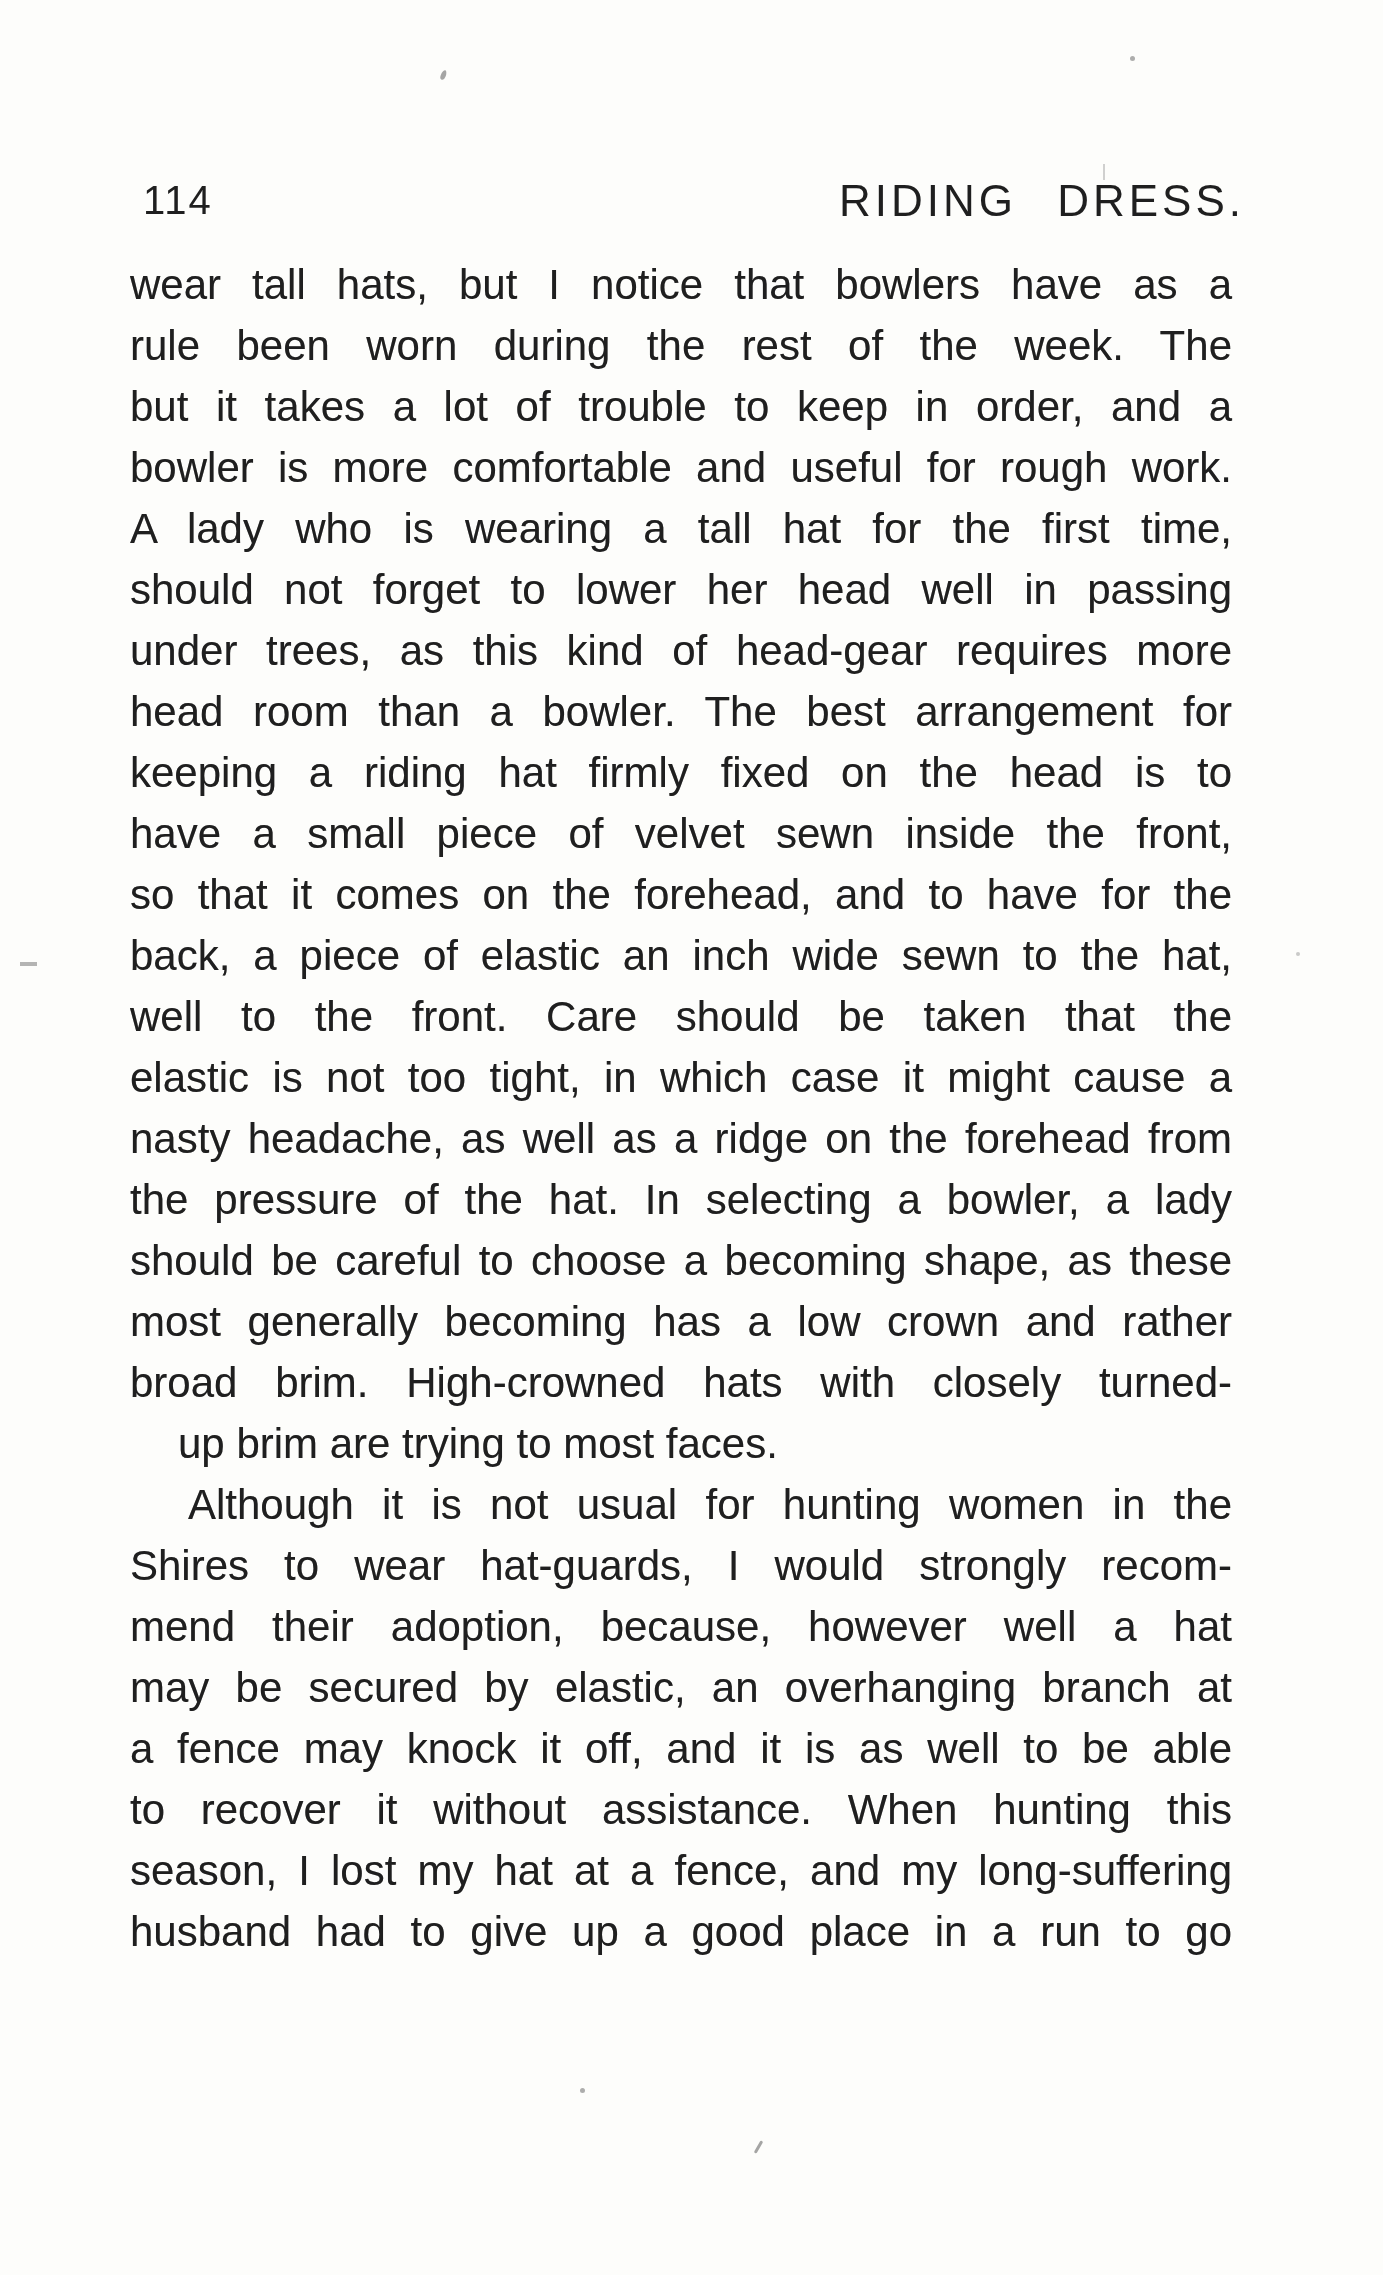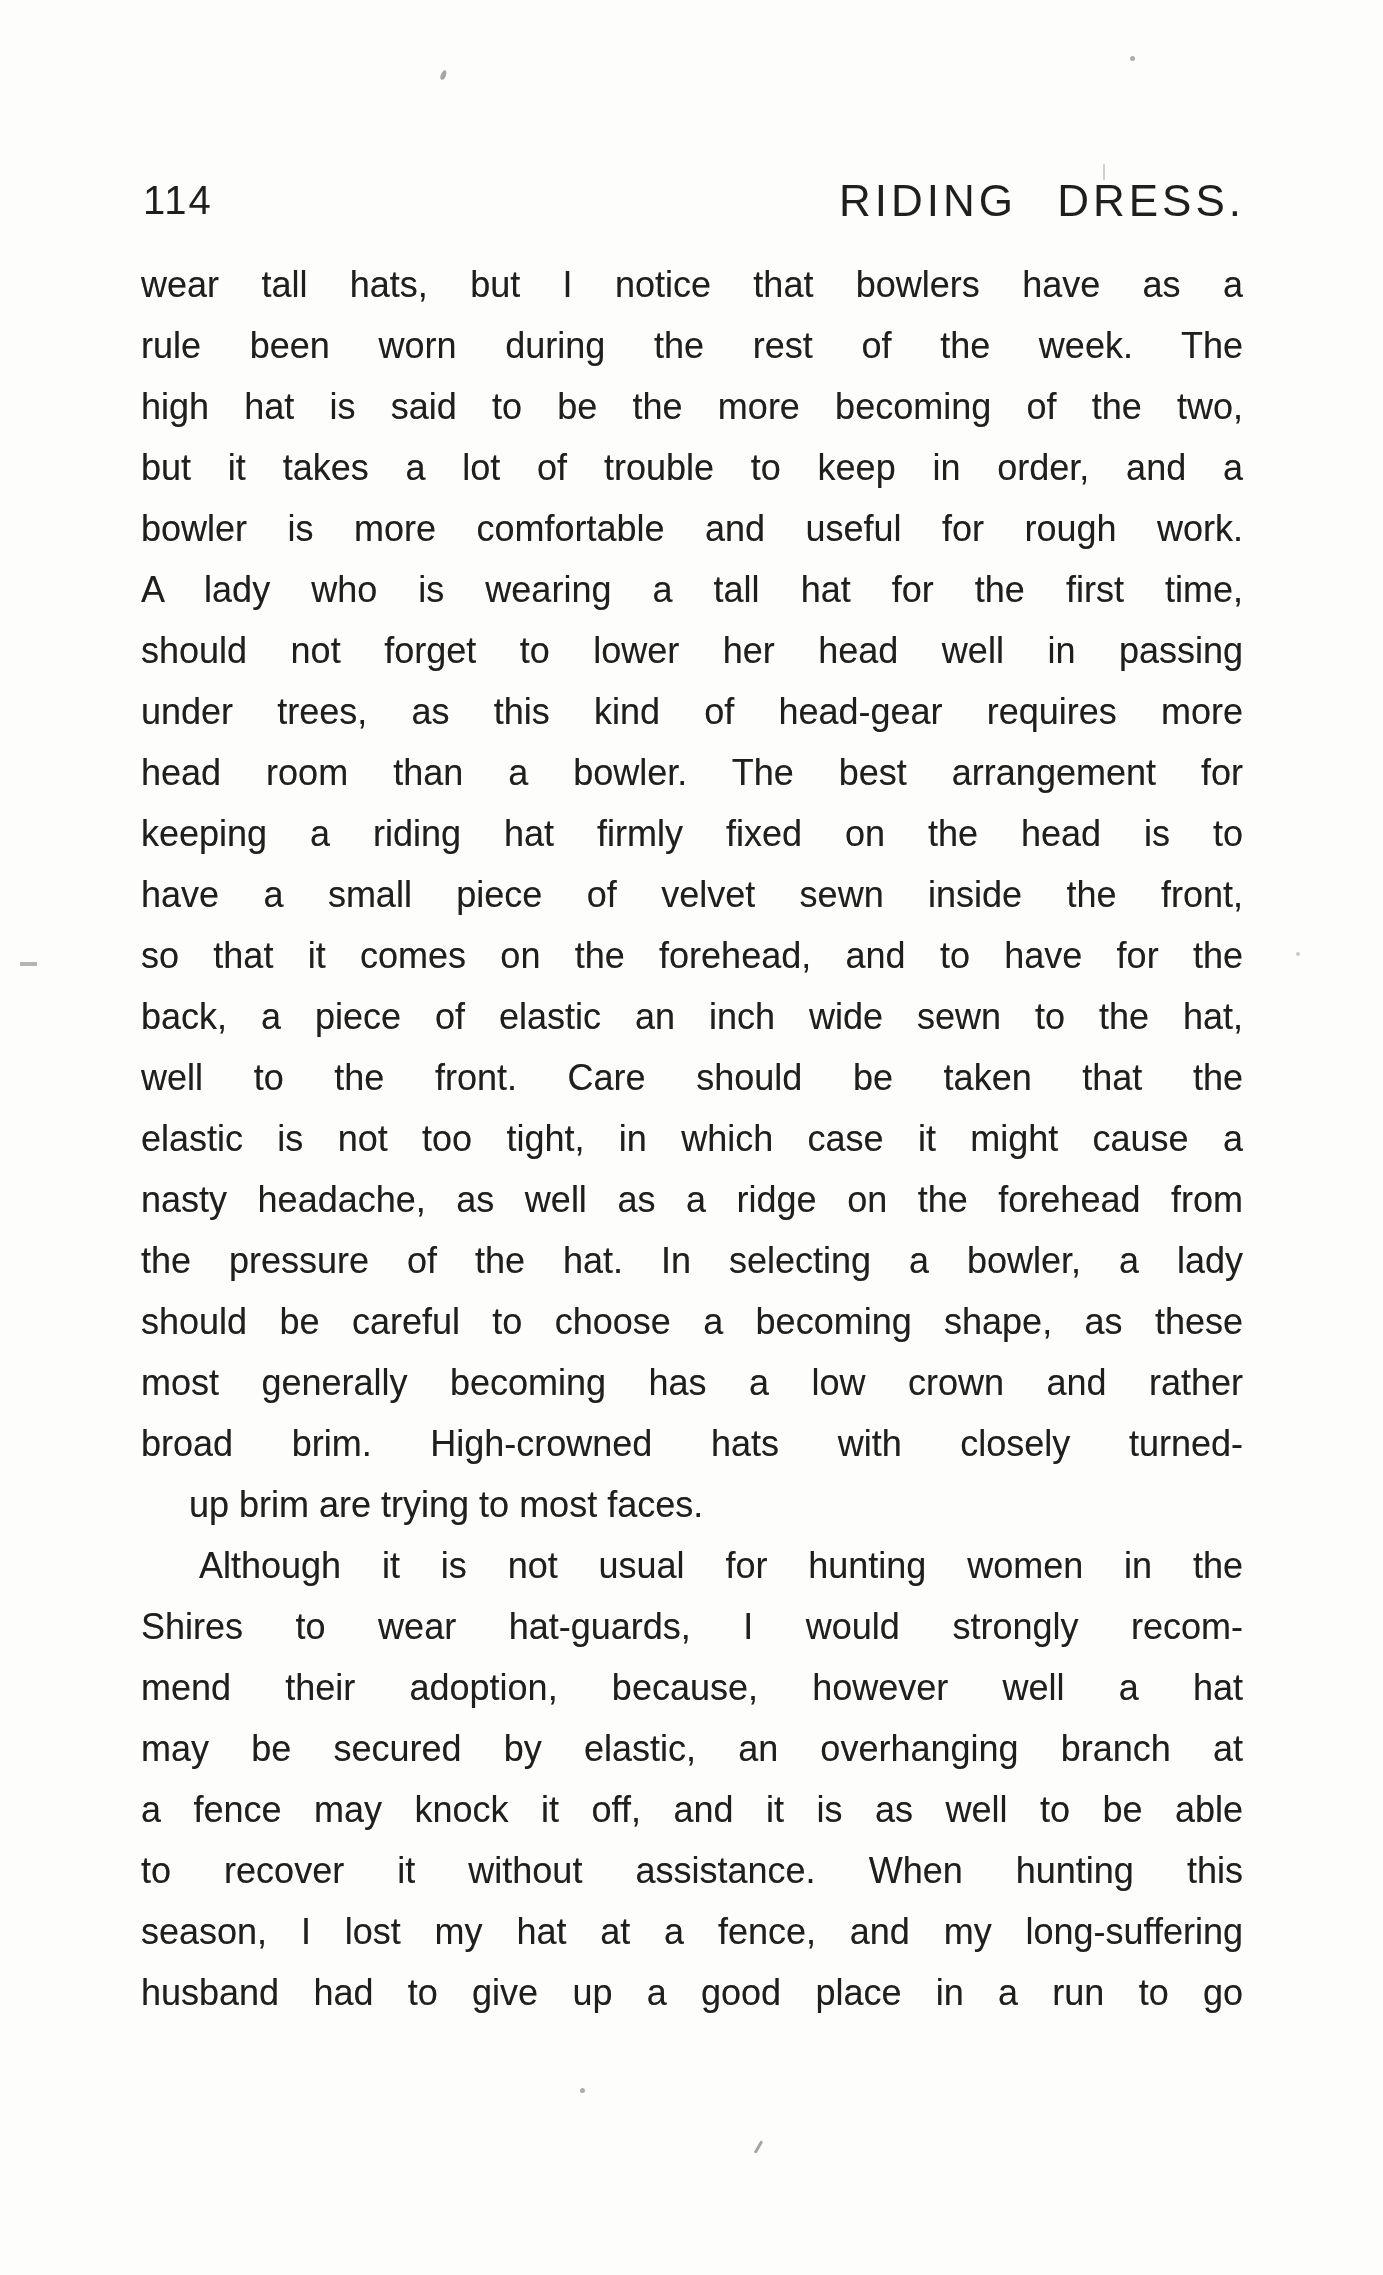--- a/index.html
+++ b/index.html
@@ -38,23 +38,23 @@
     top: 0;
     text-align: right;
     font-size: 44px;
     letter-spacing: 4px;
     word-spacing: 24px;
   }
 
   .body-text {
     position: absolute;
     top: 254px;
-    left: 141px;
+    left: 130px;
     width: 1102px;
-    font-size: 36px;
+    font-size: 42px;
     line-height: 61px;
     text-shadow: 0 0 0.4px rgba(0,0,0,0.35);
   }
 
   .paragraph { margin: 0; }
 
   .line {
     text-align: justify;
     text-align-last: justify;
   }
@@ -81,21 +81,20 @@
 
   <div class="header">
     <span class="page-number">114</span>
     <span class="running-head">RIDING DRESS.</span>
   </div>
 
   <div class="body-text">
       <div class="paragraph">
         <div class="line">wear tall hats, but I notice that bowlers have as a</div>
         <div class="line">rule been worn during the rest of the week. The</div>
-        <div class="line">high hat is said to be the more becoming of the two,</div>
         <div class="line">but it takes a lot of trouble to keep in order, and a</div>
         <div class="line">bowler is more comfortable and useful for rough work.</div>
         <div class="line">A lady who is wearing a tall hat for the first time,</div>
         <div class="line">should not forget to lower her head well in passing</div>
         <div class="line">under trees, as this kind of head-gear requires more</div>
         <div class="line">head room than a bowler. The best arrangement for</div>
         <div class="line">keeping a riding hat firmly fixed on the head is to</div>
         <div class="line">have a small piece of velvet sewn inside the front,</div>
         <div class="line">so that it comes on the forehead, and to have for the</div>
         <div class="line">back, a piece of elastic an inch wide sewn to the hat,</div>

